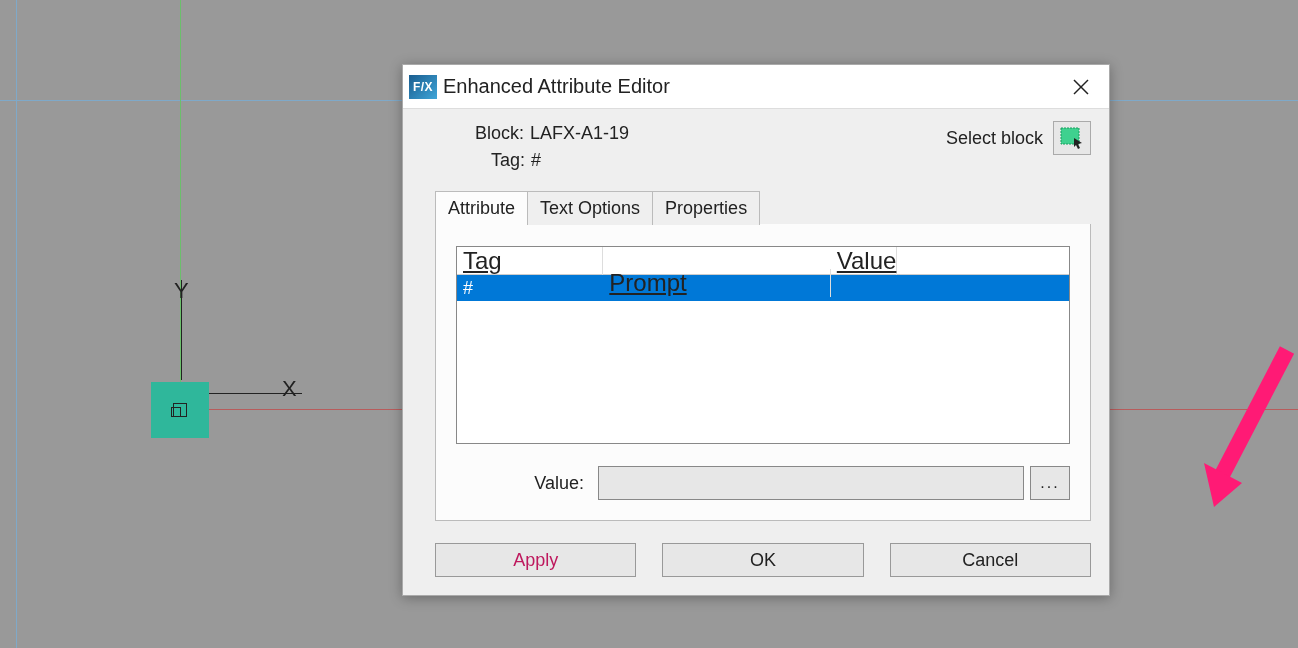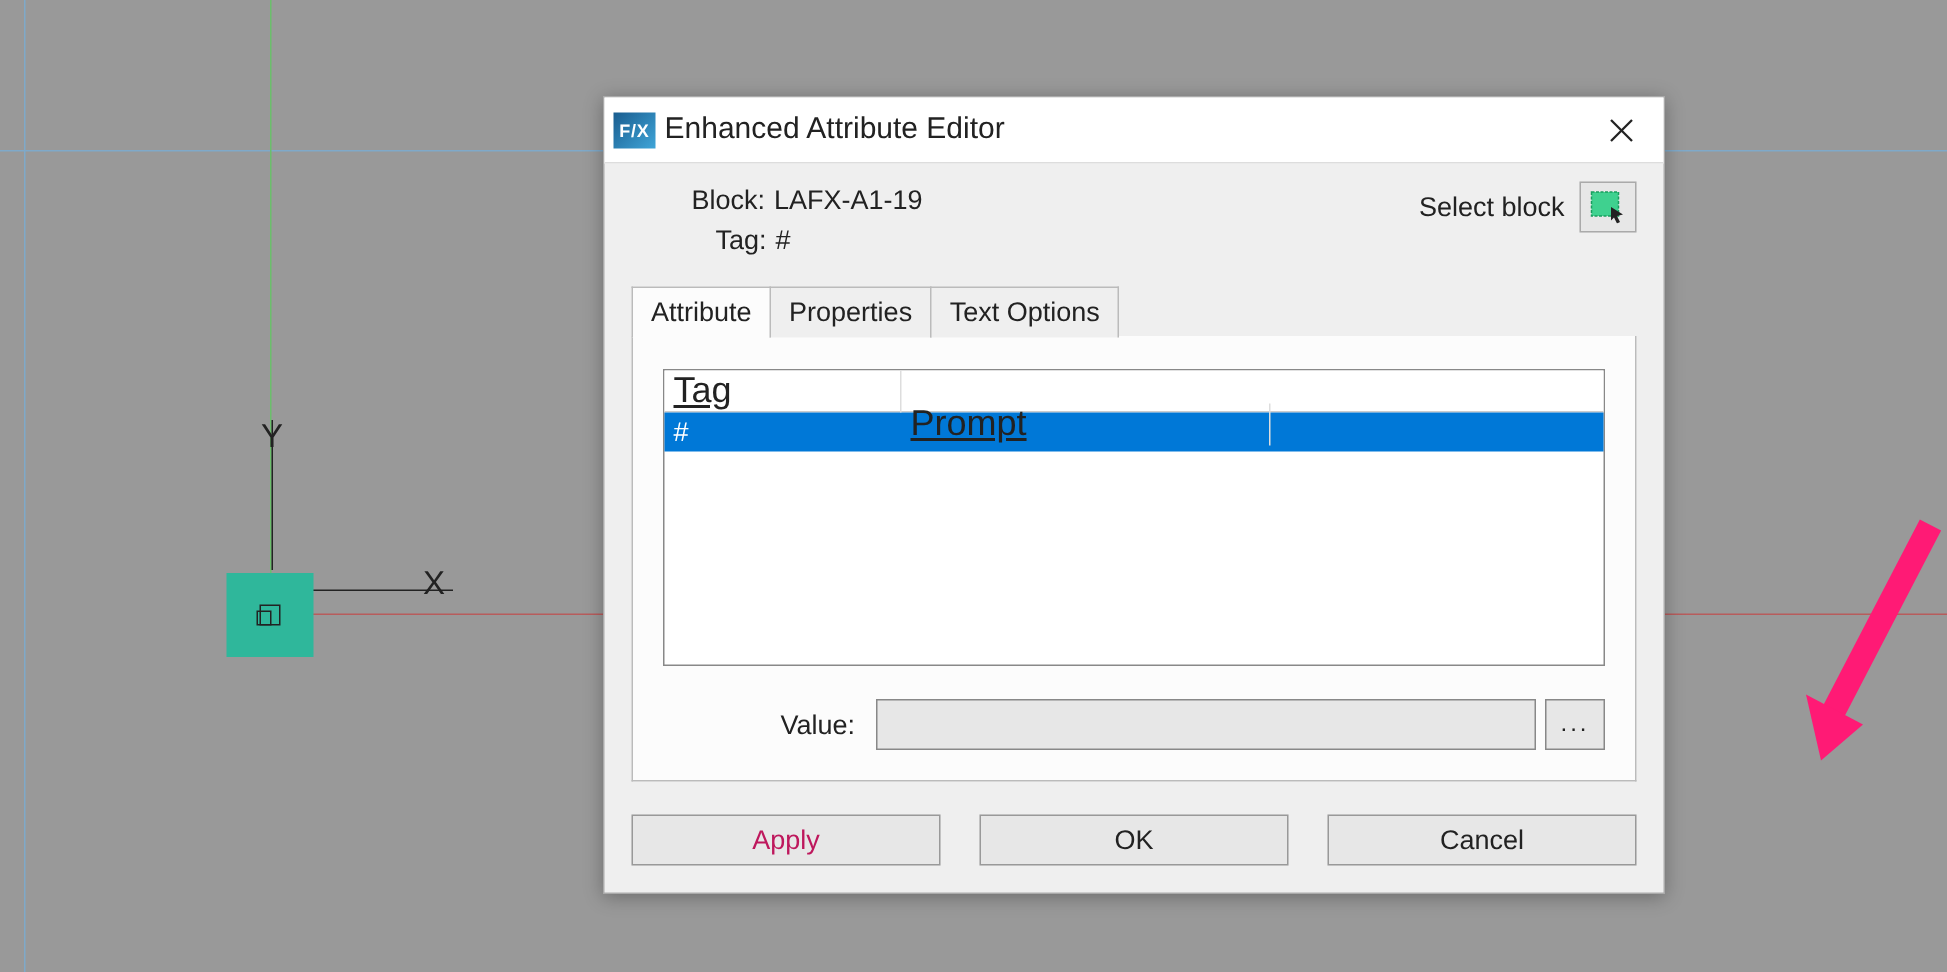--- a/index.html
+++ b/index.html
@@ -62,21 +62,21 @@
     letter-spacing:0.5px;
   }
   .window-title { font-size: 20px; }
   .close-btn {
     width: 40px; height: 30px;
     display:flex; align-items:center; justify-content:center;
     font-size: 19px; cursor:pointer;
   }
   .close-btn svg { width:16px; height:16px; }
 
-  .dialog-body { padding: 10px 18px 18px 18px; }
+  .dialog-body { padding: 10px 18px 18px 32px; }
 
   .info-row { display:flex; padding: 4px 0 2px 40px; }
   .info-label { margin-right: 6px; }
 
   .select-block-row { position:absolute; top:56px; right:18px; display:flex; align-items:center; gap:10px; }
   .select-block-label { font-size:18px; }
   .select-block-btn {
     width:38px; height:34px; border:1px solid #aaa; background:#e7e7e7;
     display:flex; align-items:center; justify-content:center; cursor:pointer;
   }
@@ -203,29 +203,30 @@
       <div class="select-block-btn">
         <svg viewBox="0 0 24 22">
           <rect x="1" y="1" width="18" height="16" fill="#3fd18f" stroke="#189e5e" stroke-width="1" stroke-dasharray="2 1"></rect>
           <path d="M14 11 L22 16 L18 17 L20 21 L18 22 L16 18 L14 20 Z" fill="#222"></path>
         </svg>
       </div>
     </div>
 
     <div class="tabs">
       <div class="tab active">Attribute</div>
+      <div class="tab">Text Options</div>
       <div class="tab">Properties</div>
-      <div class="tab">Text Options</div>
     </div>
 
     <div class="tab-panel">
       <div class="grid">
         <div class="grid-header">
           <div class="col-tag">Tag</div>
           <div class="col-prompt">Prompt</div>
+          <div class="col-value">Value</div>
           <div class="col-spacer"></div>
         </div>
         <div class="grid-row selected">
           <div class="col-tag">#</div>
           <div class="col-prompt">Nozzle</div>
           <div class="col-value"></div>
           <div class="col-spacer"></div>
         </div>
       </div>
 

